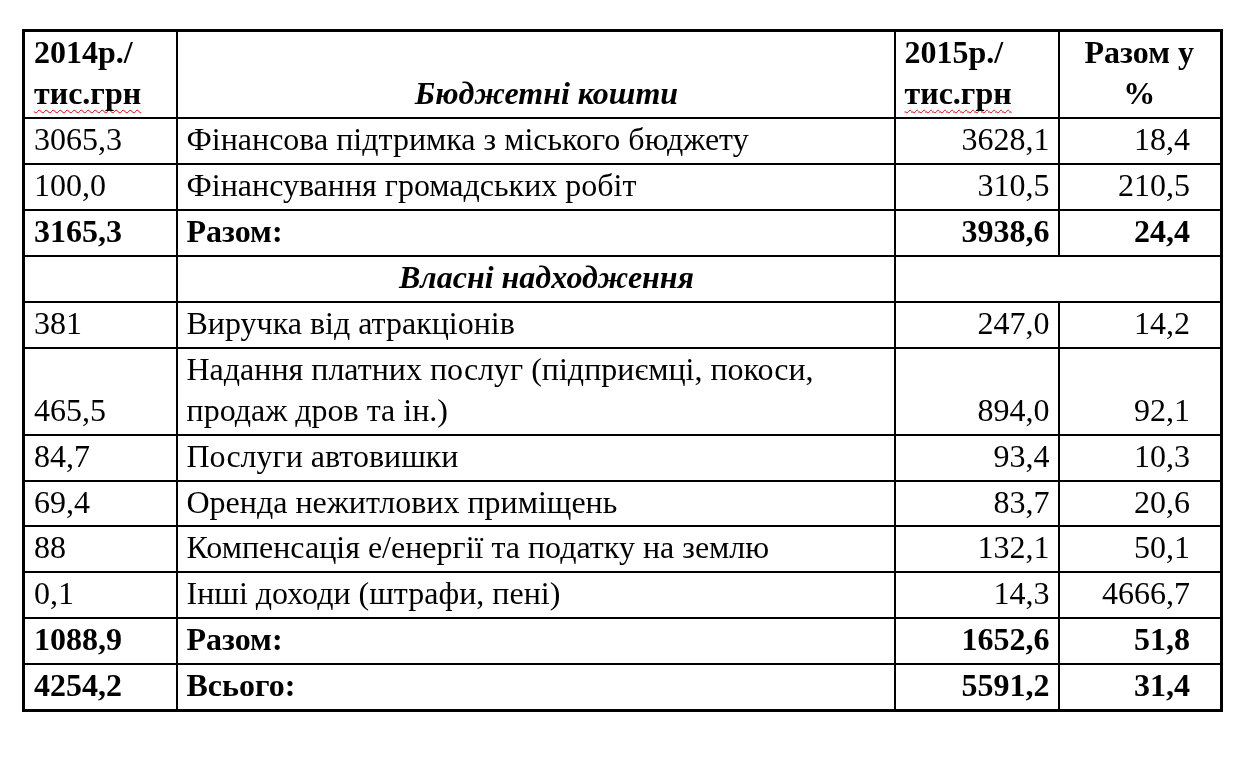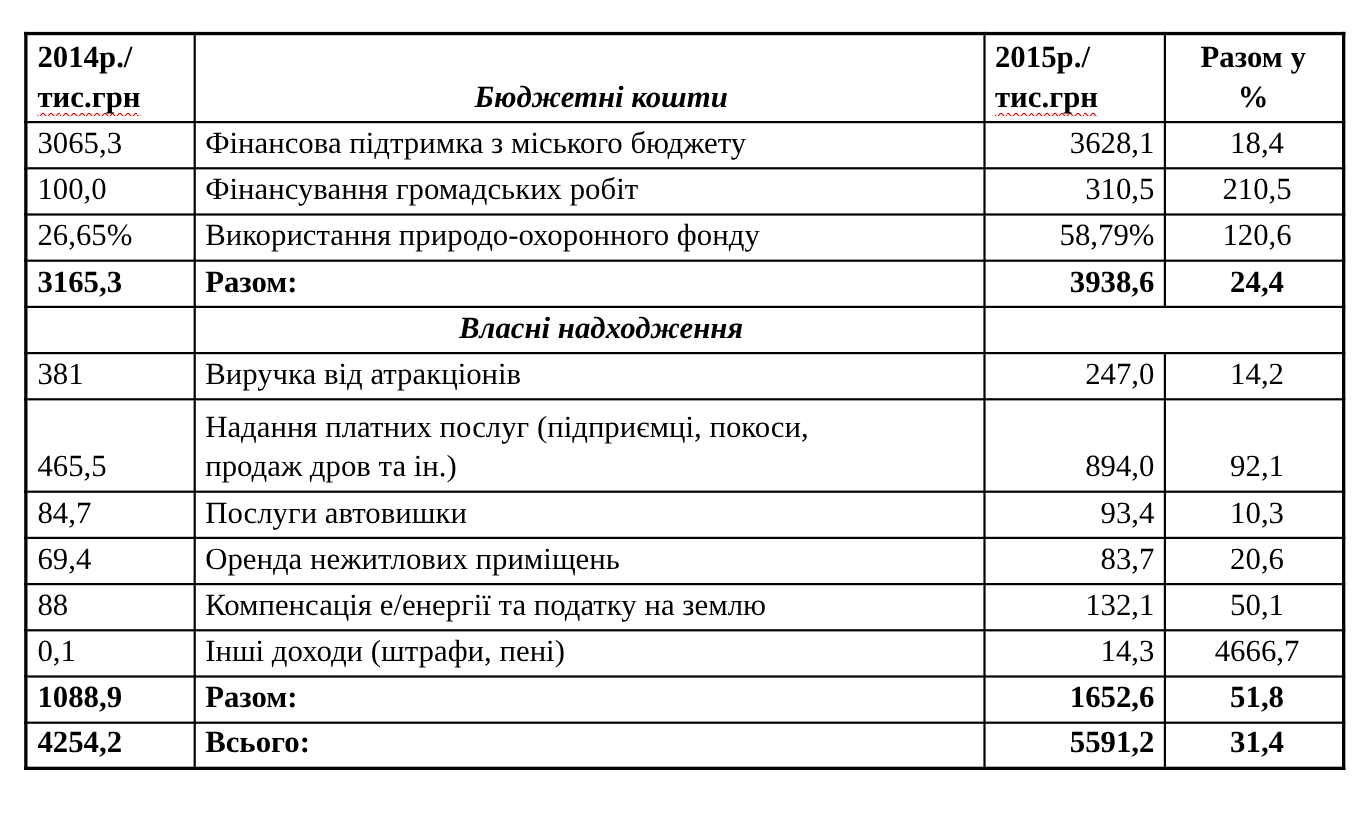--- a/index.html
+++ b/index.html
@@ -16,33 +16,33 @@
     border-collapse: collapse; table-layout: fixed;
     border: 3px solid #000000;
   }
   col.c1 { width: 153px; }
   col.c2 { width: 718px; }
   col.c3 { width: 164px; }
   col.c4 { width: 163px; }
   td {
     border: 2px solid #000000;
     vertical-align: bottom;
-    font-size: 28px;
+    font-size: 32px;
     line-height: 1.28;
     padding: 0 10px 3px 9px;
     overflow: hidden;
     white-space: normal;
   }
   tr.single { height: 42px; }
   tr.double { height: 84px; }
   tr.header-row { height: 80px; }
   .num2014 { text-align: left; }
   .desc { text-align: left; }
   .num2015 { text-align: right; padding-right: 8px; }
-  .growth { text-align: center; padding-right: 3px; }
+  .growth { text-align: right; padding-right: 30px; }
   .bold { font-weight: bold; }
   .section-title { text-align: center; font-weight: bold; font-style: italic; padding-left: 32px; }
   .hdr-left { font-weight: bold; text-align: left; }
   .hdr-center { font-weight: bold; text-align: center; }
   .line { display: block; }
   .squiggle {
     text-decoration-line: underline;
     text-decoration-style: wavy;
     text-decoration-color: #e00000;
     text-decoration-thickness: 1px;
@@ -83,26 +83,20 @@
       <td class="num2014">3065,3</td>
       <td class="desc">Фінансова підтримка з міського бюджету</td>
       <td class="num2015">3628,1</td>
       <td class="growth">18,4</td>
     </tr>
     <tr class="single">
       <td class="num2014">100,0</td>
       <td class="desc">Фінансування громадських робіт</td>
       <td class="num2015">310,5</td>
       <td class="growth">210,5</td>
-    </tr>
-    <tr class="single">
-      <td class="num2014">26,65%</td>
-      <td class="desc">Використання природо-охоронного фонду</td>
-      <td class="num2015">58,79%</td>
-      <td class="growth">120,6</td>
     </tr>
     <tr class="single">
       <td class="num2014 bold">3165,3</td>
       <td class="desc bold">Разом:</td>
       <td class="num2015 bold">3938,6</td>
       <td class="growth bold">24,4</td>
     </tr>
 
     <tr class="single">
       <td class="num2014"></td>

